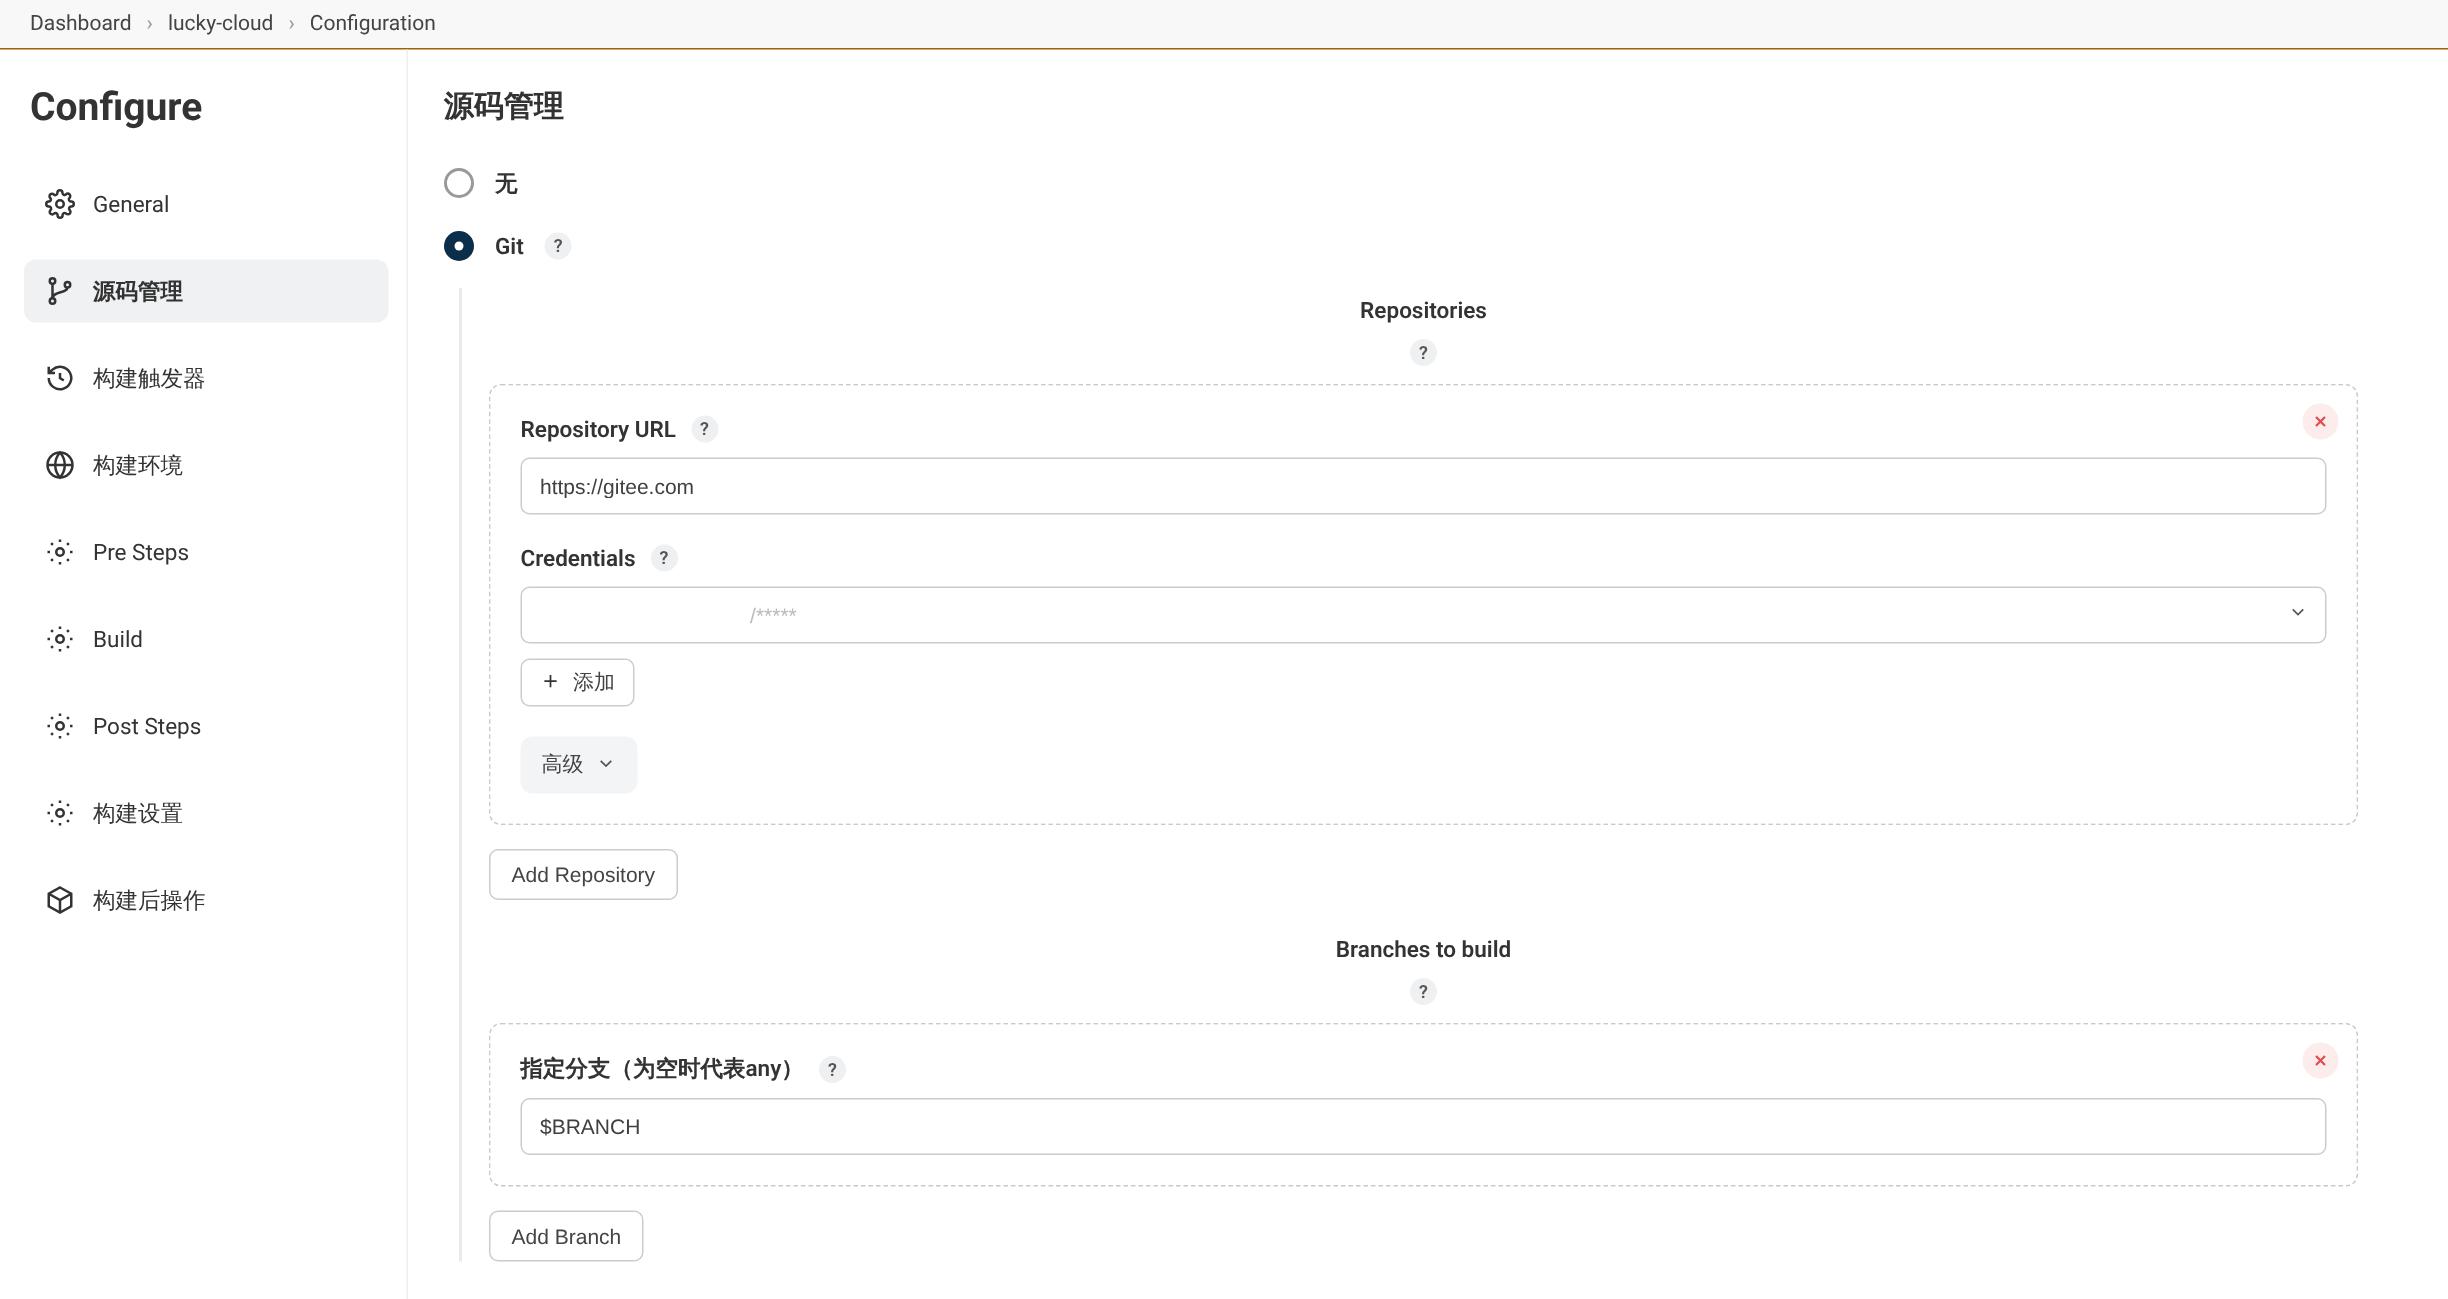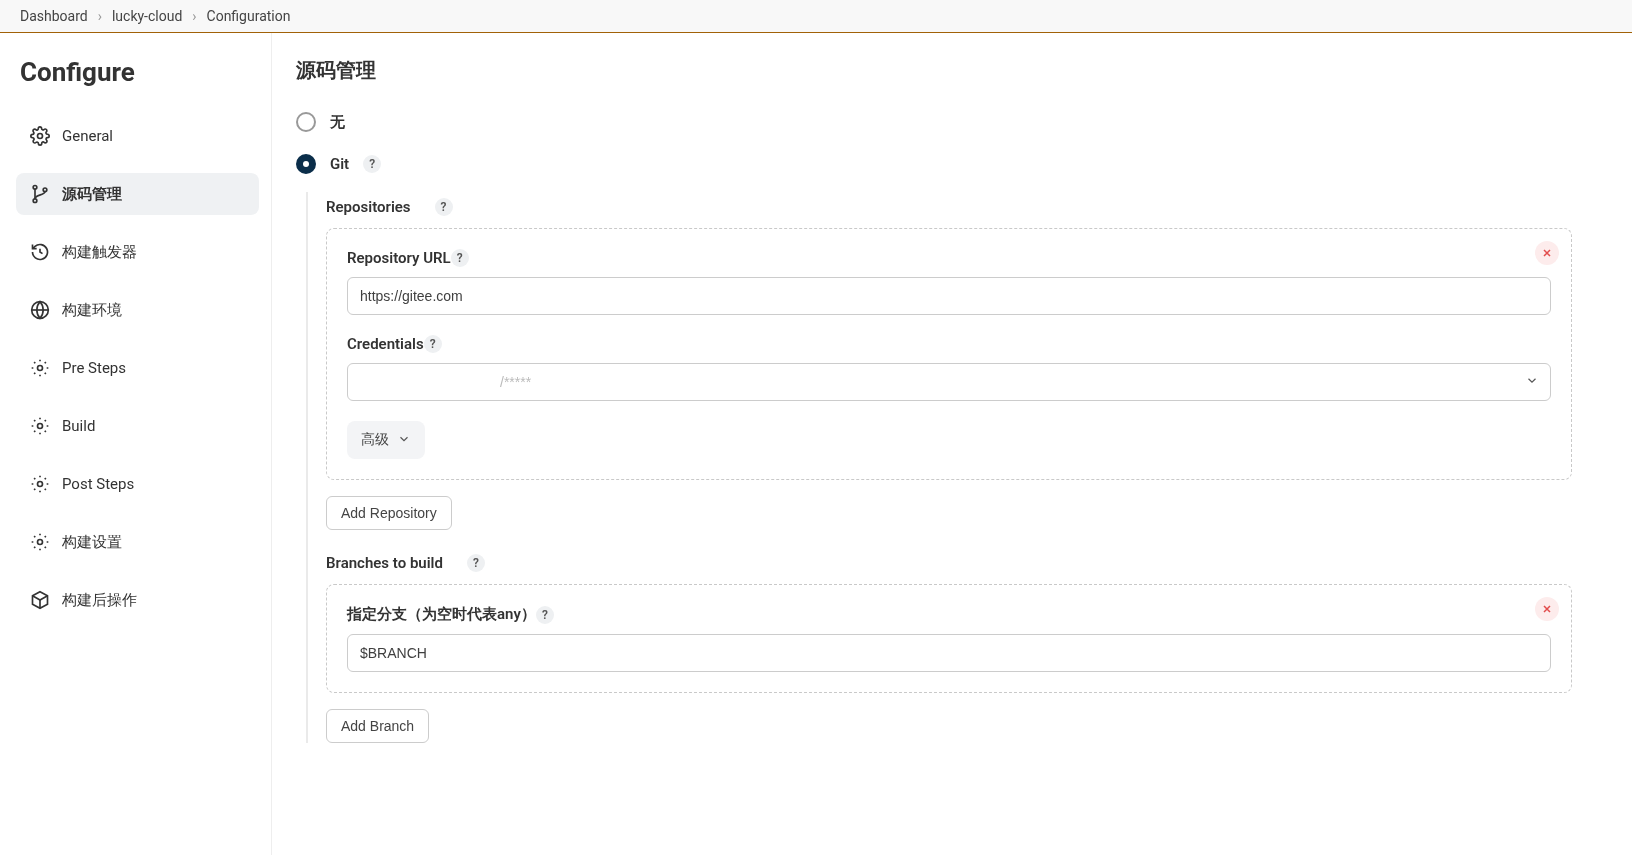--- a/index.html
+++ b/index.html
@@ -135,37 +135,38 @@
     .git-block {
       border-left: 2px solid #eaeaea;
       margin-left: 10px;
       padding-left: 18px;
       padding-top: 6px;
     }
     .subsection-label {
       font-size: 15px;
       font-weight: 600;
       display: flex;
-      align-items: flex-start;
-      gap: 24px;
+      align-items: center;
+      gap: 10px;
       margin-bottom: 12px;
+      flex-direction: column;
     }
     .dashed-panel {
       border: 1px dashed #c9c9c9;
       border-radius: 8px;
       padding: 20px;
       position: relative;
       margin-bottom: 16px;
     }
     .field-label {
       font-size: 15px;
       font-weight: 600;
       display: flex;
       align-items: center;
-      gap: 0;
+      gap: 10px;
       margin-bottom: 10px;
     }
     .text-input {
       width: 100%;
       padding: 10px 12px;
       border: 1px solid #ccc;
       border-radius: 6px;
       font-size: 14px;
       color: #404040;
       background: #fff;
@@ -388,20 +389,30 @@
             <span class="help-badge">?</span>
           </div>
           <div class="select-wrapper">
             <input type="text" class="text-input blurred" readonly="" value="                                    /*****" style="">
             <span class="chevron">
               <svg width="14" height="14" viewBox="0 0 24 24" fill="none" stroke="#555" stroke-width="2">
                   <polyline points="6 9 12 15 18 9"></polyline>
                 </svg>
             </span>
           </div>
+          <div style="margin-top:10px;">
+            <button class="btn small">
+              <span>
+                <svg width="14" height="14" viewBox="0 0 24 24" fill="none" stroke="#333" stroke-width="2">
+                    <path d="M12 5v14M5 12h14"></path>
+                  </svg>
+              </span>
+              <span>添加</span>
+            </button>
+          </div>
         </div>
 
         <div class="advanced-row mt-16">
           <button class="btn pill">
             <span>高级</span>
             <span>
               <svg width="14" height="14" viewBox="0 0 24 24" fill="none" stroke="#555" stroke-width="2">
                   <polyline points="6 9 12 15 18 9"></polyline>
                 </svg>
             </span>

